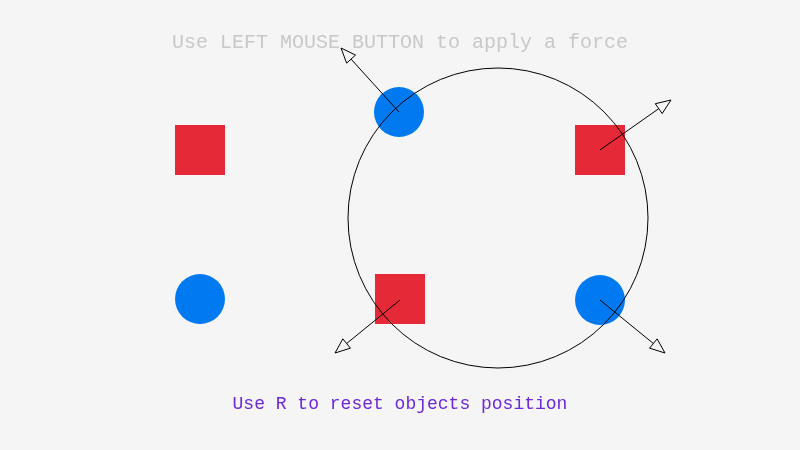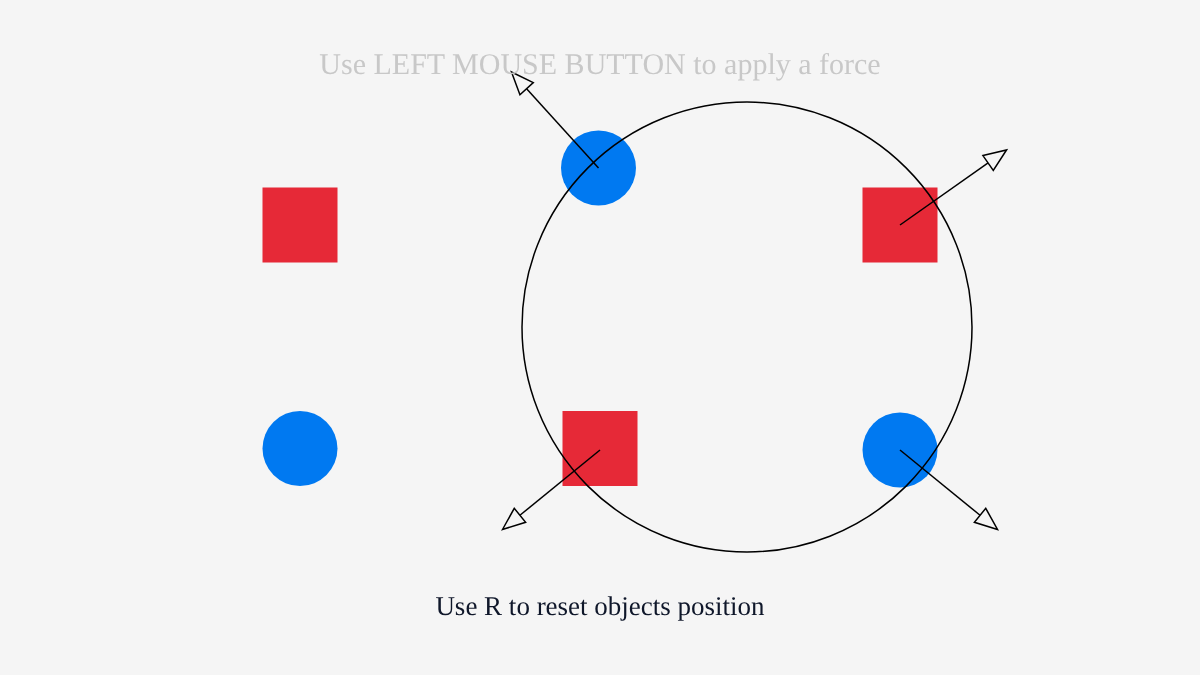--- a/index.html
+++ b/index.html
@@ -4,21 +4,21 @@
 <style>
   html, body {
     margin: 0;
     padding: 0;
   }
   #app {
     position: relative;
     width: 800px;
     height: 450px;
     overflow: hidden;
-    font-family: Liberation Serif, serif;
+    font-family: Liberation Mono, monospace;
   }
   .hud-text {
     position: absolute;
     left: 0;
     width: 800px;
     text-align: center;
     font-size: 20px;
     line-height: 20px;
     letter-spacing: 0px;
     white-space: pre;
@@ -47,14 +47,14 @@
       <line x1="399" y1="112" x2="351.0727913710829" y2="59.11480427153974" stroke="#000000" stroke-width="1"></line>
       <polygon points="341,48 355.5187130796988,55.08568772310658 346.62686966246696,63.1439208199729" fill="#F5F5F5" stroke="#000000" stroke-width="1" stroke-linejoin="miter"></polygon>
       <line x1="600" y1="150" x2="658.7359154091032" y2="108.63667928936394" stroke="#000000" stroke-width="1"></line>
       <polygon points="671,100 662.1905871248488,113.54231312572266 655.2812436933576,103.73104545300522" fill="#F5F5F5" stroke="#000000" stroke-width="1" stroke-linejoin="miter"></polygon>
       <line x1="400" y1="300" x2="346.6252803170914" y2="343.5209252799101" stroke="#000000" stroke-width="1"></line>
       <polygon points="335,353 342.8336504290554,338.8708131530735 350.41691020512735,348.1710374067467" fill="#F5F5F5" stroke="#000000" stroke-width="1" stroke-linejoin="miter"></polygon>
       <line x1="600" y1="300" x2="653.3747196829086" y2="343.5209252799101" stroke="#000000" stroke-width="1"></line>
       <polygon points="665,353 649.5830897948726,348.1710374067467 657.1663495709445,338.8708131530735" fill="#F5F5F5" stroke="#000000" stroke-width="1" stroke-linejoin="miter"></polygon>
     </svg>
   <div id="hud-top" class="hud-text" style="color: rgb(200, 200, 200);">Use LEFT MOUSE BUTTON to apply a force</div>
-  <div id="hud-bottom" class="hud-text" style="color: #0f172a;">Use R to reset objects position</div>
+  <div id="hud-bottom" class="hud-text" style="color: #6d28d9;">Use R to reset objects position</div>
 </div>
 
 </body></html>

